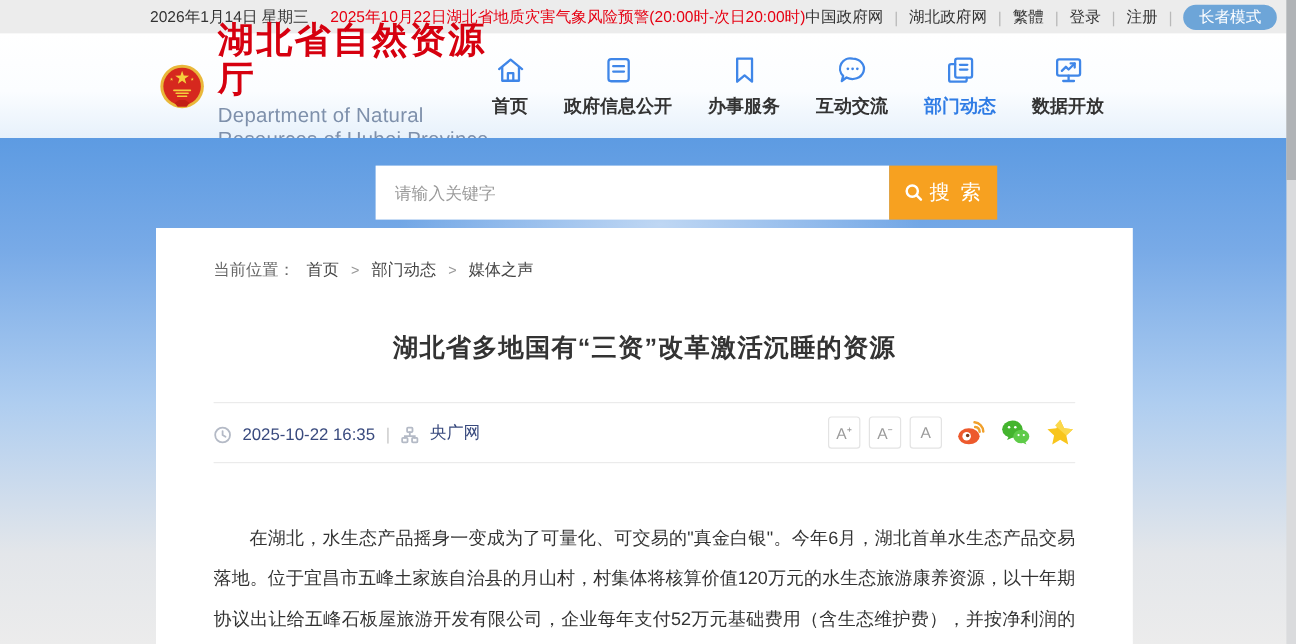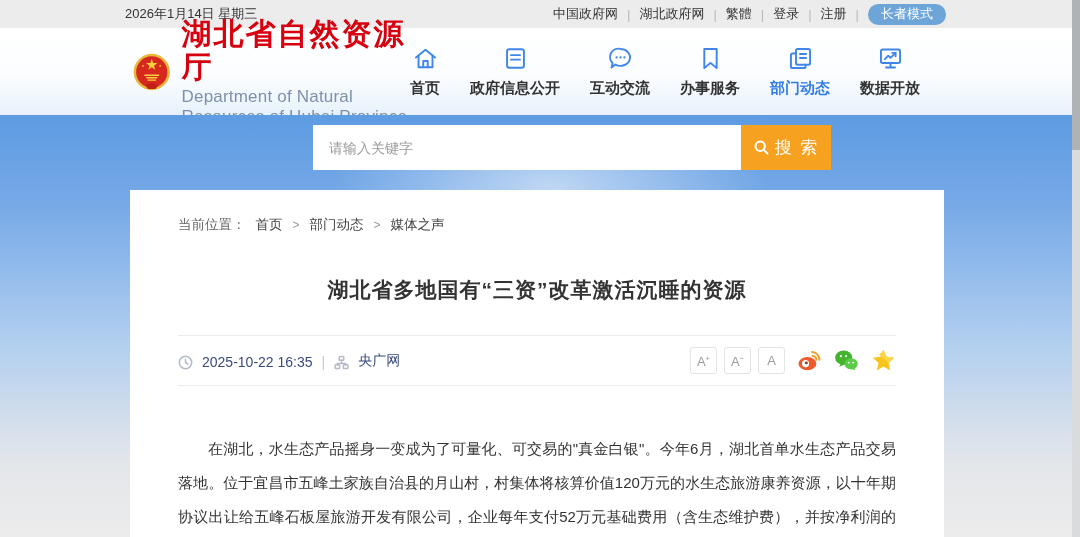--- a/index.html
+++ b/index.html
@@ -36,21 +36,21 @@
 
   
   .lower { position:relative; height:422px;
            background:linear-gradient(180deg,#5d9be2 0%,#78aae7 22%,#aecdf0 52%,#e3e6ea 82%,#ececec 100%);
            overflow:hidden; }
   .glow { position:absolute; left:330px; top:48px; width:440px; height:120px;
           background:radial-gradient(ellipse at 50% 20%, rgba(255,255,255,0.55), rgba(255,255,255,0) 70%);
           pointer-events:none; }
 
   
-  .search-row { position:absolute; left:268px; top:10px; display:flex; height:45px;padding-left:45px; }
+  .search-row { position:absolute; left:268px; top:23px; display:flex; height:45px;padding-left:45px; }
   .search-input { width:428px; height:45px; border:none; outline:none; padding:0 16px;
                   font-size:14px; color:#333; background:#fff;
                   font-family:"Liberation Sans","DejaVu Sans",sans-serif; }
   .search-input::placeholder { color:#9a9a9a; }
   .search-btn { width:90px; height:45px; border:none; background:#f7a120; color:#fff;
                 font-size:17px; letter-spacing:2px; display:flex; align-items:center;
                 justify-content:center; gap:5px; cursor:pointer;
                 font-family:"Liberation Sans","DejaVu Sans",sans-serif; }
   .search-btn svg { width:17px; height:17px; stroke:#fff; stroke-width:2.4; fill:none; stroke-linecap:round; }
 
@@ -79,20 +79,21 @@
   
   .scrollbar { position:absolute; right:0; top:0; width:8px; height:537px; background:#dadbdd; }
   .scroll-thumb { position:absolute; right:0; top:0; width:8px; height:150px; background:#b0b3b6; }
 </style>
 </head>
 <body>
 
 <div class="topbar">
   <div class="topbar-left">
     <span class="topbar-date">2026年1月14日 星期三</span>
+    <span class="topbar-alert">2025年10月22日湖北省地质灾害气象风险预警(20:00时-次日20:00时)</span>
   </div>
   <div class="topbar-right">
     <span class="topbar-link">中国政府网</span>
     <span class="tb-sep">|</span>
     <span class="topbar-link">湖北政府网</span>
     <span class="tb-sep">|</span>
     <span class="topbar-link">繁體</span>
     <span class="tb-sep">|</span>
     <span class="topbar-link">登录</span>
     <span class="tb-sep">|</span>
@@ -133,32 +134,32 @@
     <div class="nav-item">
       <svg viewBox="0 0 24 24">
         <rect x="4.5" y="3.8" width="15" height="16.4" rx="2"></rect>
           <line x1="8" y1="9" x2="16" y2="9"></line>
           <line x1="8" y1="13" x2="16" y2="13"></line>
       </svg>
       <span class="nav-label">政府信息公开</span>
     </div>
     <div class="nav-item">
       <svg viewBox="0 0 24 24">
+        <path d="M6.5 3.5 h11 v17 l-5.5 -4.6 -5.5 4.6 z"></path>
+      </svg>
+      <span class="nav-label">办事服务</span>
+    </div>
+    <div class="nav-item">
+      <svg viewBox="0 0 24 24">
         <path d="M12 3.5 a8.5 7.5 0 1 1 -4.5 13.9 L4 20 l1-3.8 A7.5 7.5 0 0 1 12 3.5 z"></path>
         <circle class="fillblue" cx="8.5" cy="11" r="1"></circle>
           <circle class="fillblue" cx="12" cy="11" r="1"></circle>
           <circle class="fillblue" cx="15.5" cy="11" r="1"></circle>
       </svg>
       <span class="nav-label">互动交流</span>
-    </div>
-    <div class="nav-item">
-      <svg viewBox="0 0 24 24">
-        <path d="M6.5 3.5 h11 v17 l-5.5 -4.6 -5.5 4.6 z"></path>
-      </svg>
-      <span class="nav-label">办事服务</span>
     </div>
     <div class="nav-item active">
       <svg viewBox="0 0 24 24">
         <rect x="8" y="3.5" width="12.5" height="14" rx="1.5"></rect>
         <path d="M8 7.5 H5 a1.5 1.5 0 0 0 -1.5 1.5 v10 a1.5 1.5 0 0 0 1.5 1.5 h10 a1.5 1.5 0 0 0 1.5 -1.5 v-1.5"></path>
         <line x1="11.5" y1="8" x2="17" y2="8"></line>
           <line x1="11.5" y1="11.5" x2="17" y2="11.5"></line>
       </svg>
       <span class="nav-label">部门动态</span>
     </div>

